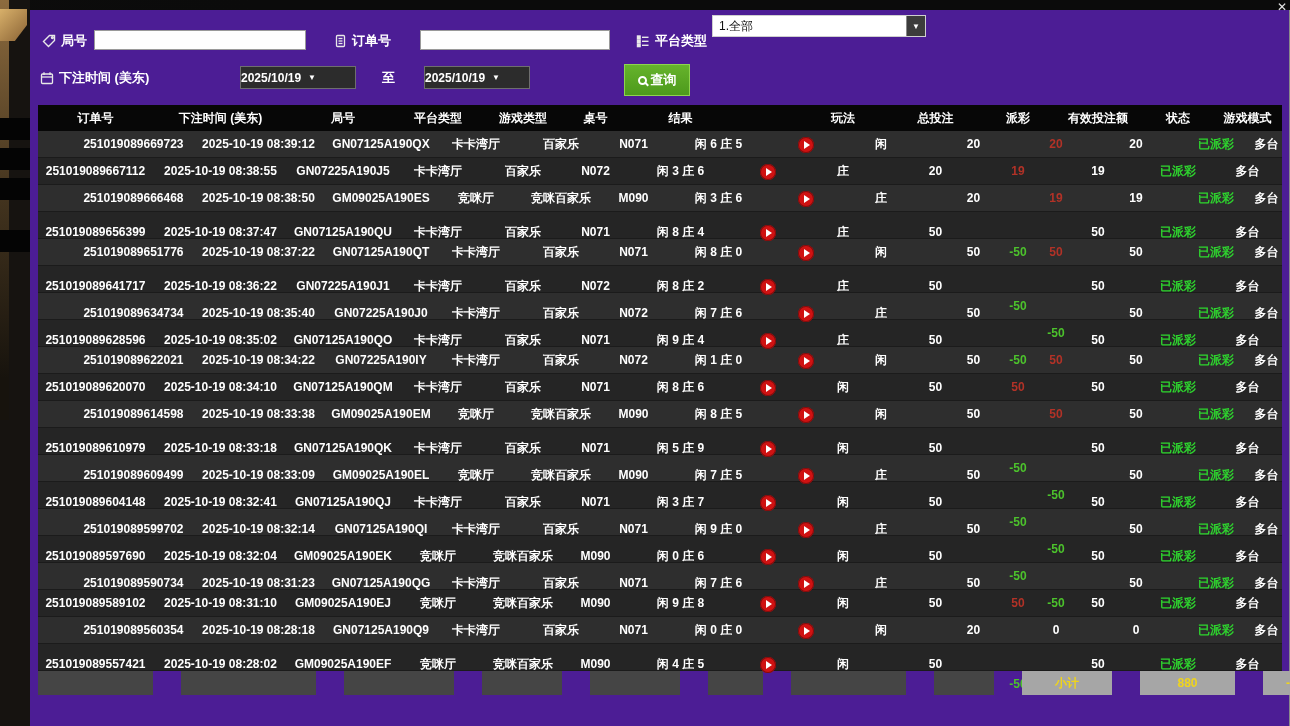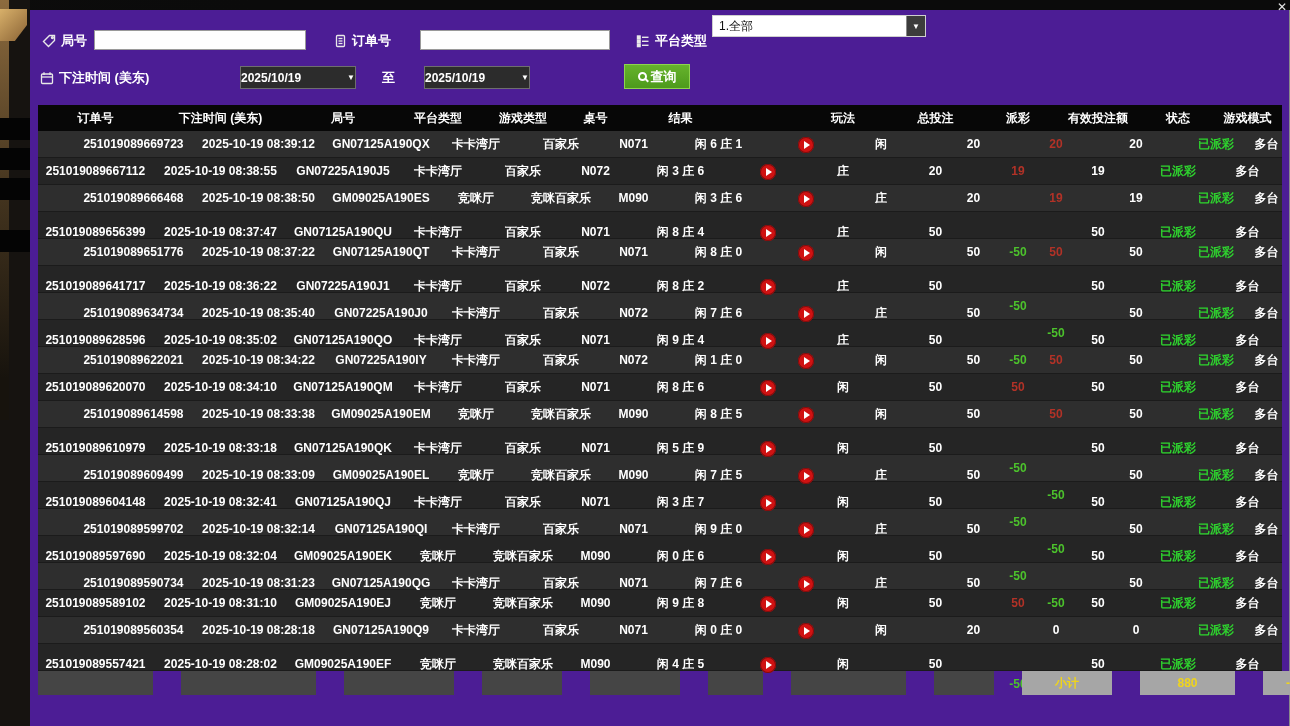--- a/index.html
+++ b/index.html
@@ -30,23 +30,23 @@
   .flabel svg { display:block; }
   .tinput { position:absolute; height:20px; background:#fff; border:1px solid #9a9a9a;
             font-size:12px; color:#111; padding:0 4px; }
   .combo { position:absolute; height:22px; background:#fff; border:1px solid #cfcfcf;
            display:flex; align-items:center; cursor:pointer; }
   .combo-text { flex:1; font-size:12px; color:#111; padding-left:6px; }
   .combo-arrow { width:19px; height:100%; background:#3c3c3c; color:#fff; font-size:8px;
                  display:flex; align-items:center; justify-content:center; border-left:1px solid #888; }
   .date-btn { position:absolute; height:23px; background:#2c2c2c; border:1px solid #6e6e6e;
               color:#fff; font-size:12px; font-weight:bold; display:flex; align-items:center;
-              justify-content:space-between; gap:7px; cursor:pointer; }
+              justify-content:flex-start; gap:7px; cursor:pointer; }
   .date-caret { font-size:8px; }
-  .query-btn { position:absolute; height:25px; background:linear-gradient(#66b32c,#4d9a1c);
+  .query-btn { position:absolute; height:32px; background:linear-gradient(#66b32c,#4d9a1c);
                border:1px solid #8ed44f; color:#fff; font-size:13px; font-weight:bold;
                display:flex; align-items:center; justify-content:center; gap:4px; cursor:pointer; }
   .mag { position:relative; width:9px; height:9px; border:2px solid #fff; border-radius:50%;
          display:inline-block; }
   .mag::after { content:''; position:absolute; width:5px; height:2px; background:#fff;
                 transform:rotate(45deg); right:-4px; bottom:-2px; }
 
   
   .table { position:absolute; left:8px; top:95px; width:1244px; }
   .thead-row, .trow {
@@ -181,21 +181,21 @@
           <div class="cell">游戏模式</div>
         </div>
       <div id="table-body">
           <div class="trow even">
             <div class="cell">251019089669723</div>
             <div class="cell">2025-10-19 08:39:12</div>
             <div class="cell">GN07125A190QX</div>
             <div class="cell">卡卡湾厅</div>
             <div class="cell">百家乐</div>
             <div class="cell">N071</div>
-            <div class="cell">闲 6 庄 1</div>
+            <div class="cell">闲 6 庄 5</div>
             <div class="cell"><span class="play-btn">
                 <span class="play-tri"></span>
               </span></div>
             <div class="cell">闲</div>
             <div class="cell">20</div>
             <div class="cell pos">20</div>
             <div class="cell">20</div>
             <div class="cell status">已派彩</div>
             <div class="cell">多台</div>
           </div>

